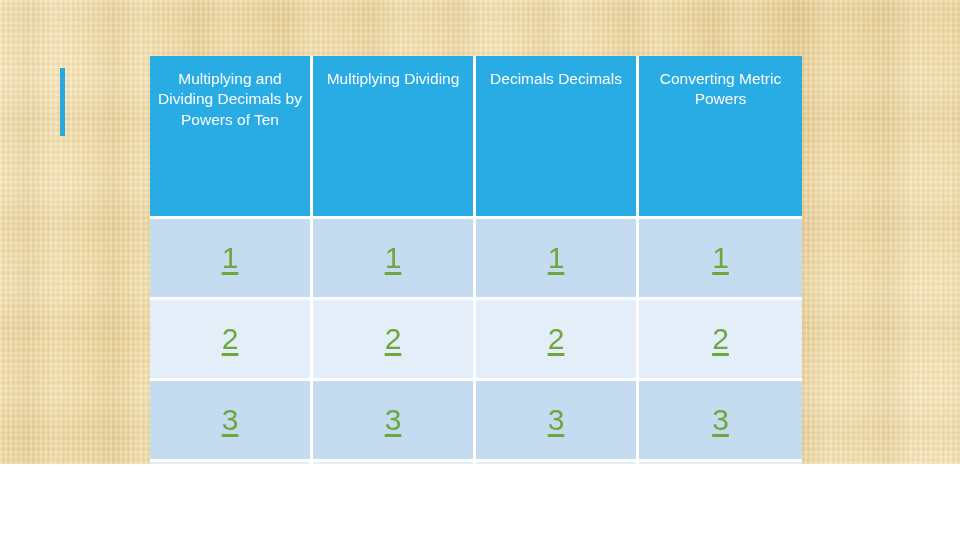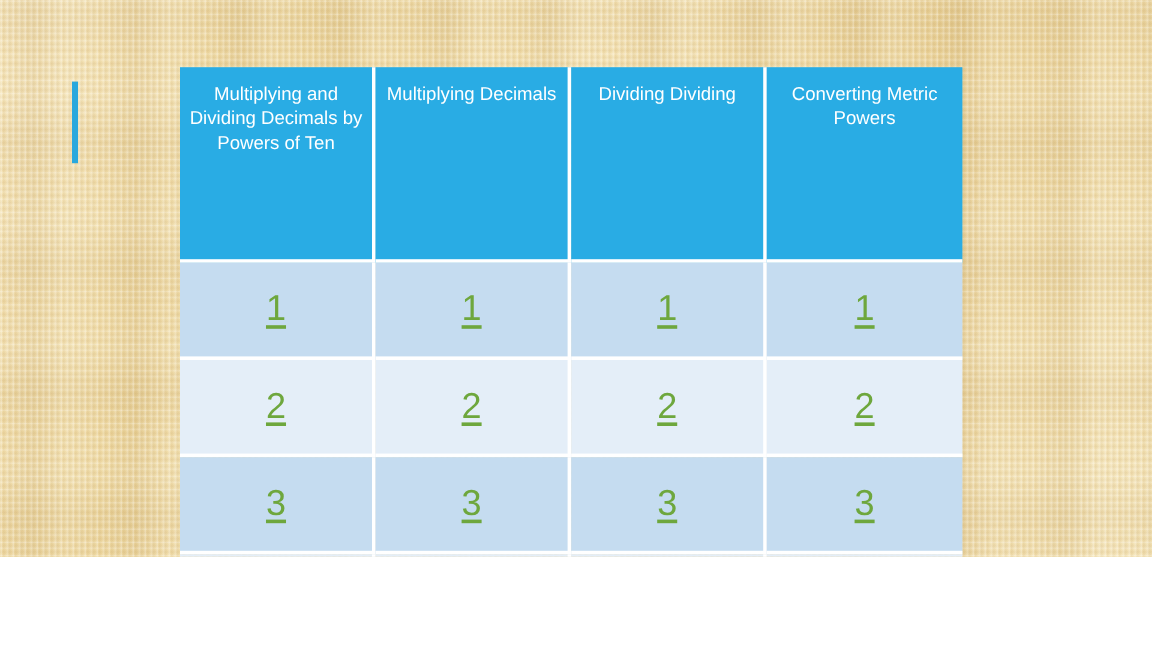--- a/index.html
+++ b/index.html
@@ -133,22 +133,22 @@
   <table id="link-table">
     <colgroup>
       <col>
         <col>
         <col>
         <col>
     </colgroup>
     <thead>
       <tr>
         <th>Multiplying and Dividing Decimals by Powers of Ten</th>
-        <th>Multiplying Decimals</th>
-        <th>Dividing Dividing</th>
+        <th>Multiplying Dividing</th>
+        <th>Decimals Decimals</th>
         <th>Converting Metric Powers</th>
       </tr>
     </thead>
     <tbody>
       <tr class="band-dark">
         <td><span class="num-link">1</span></td>
         <td><span class="num-link">1</span></td>
         <td><span class="num-link">1</span></td>
         <td><span class="num-link">1</span></td>
       </tr>

